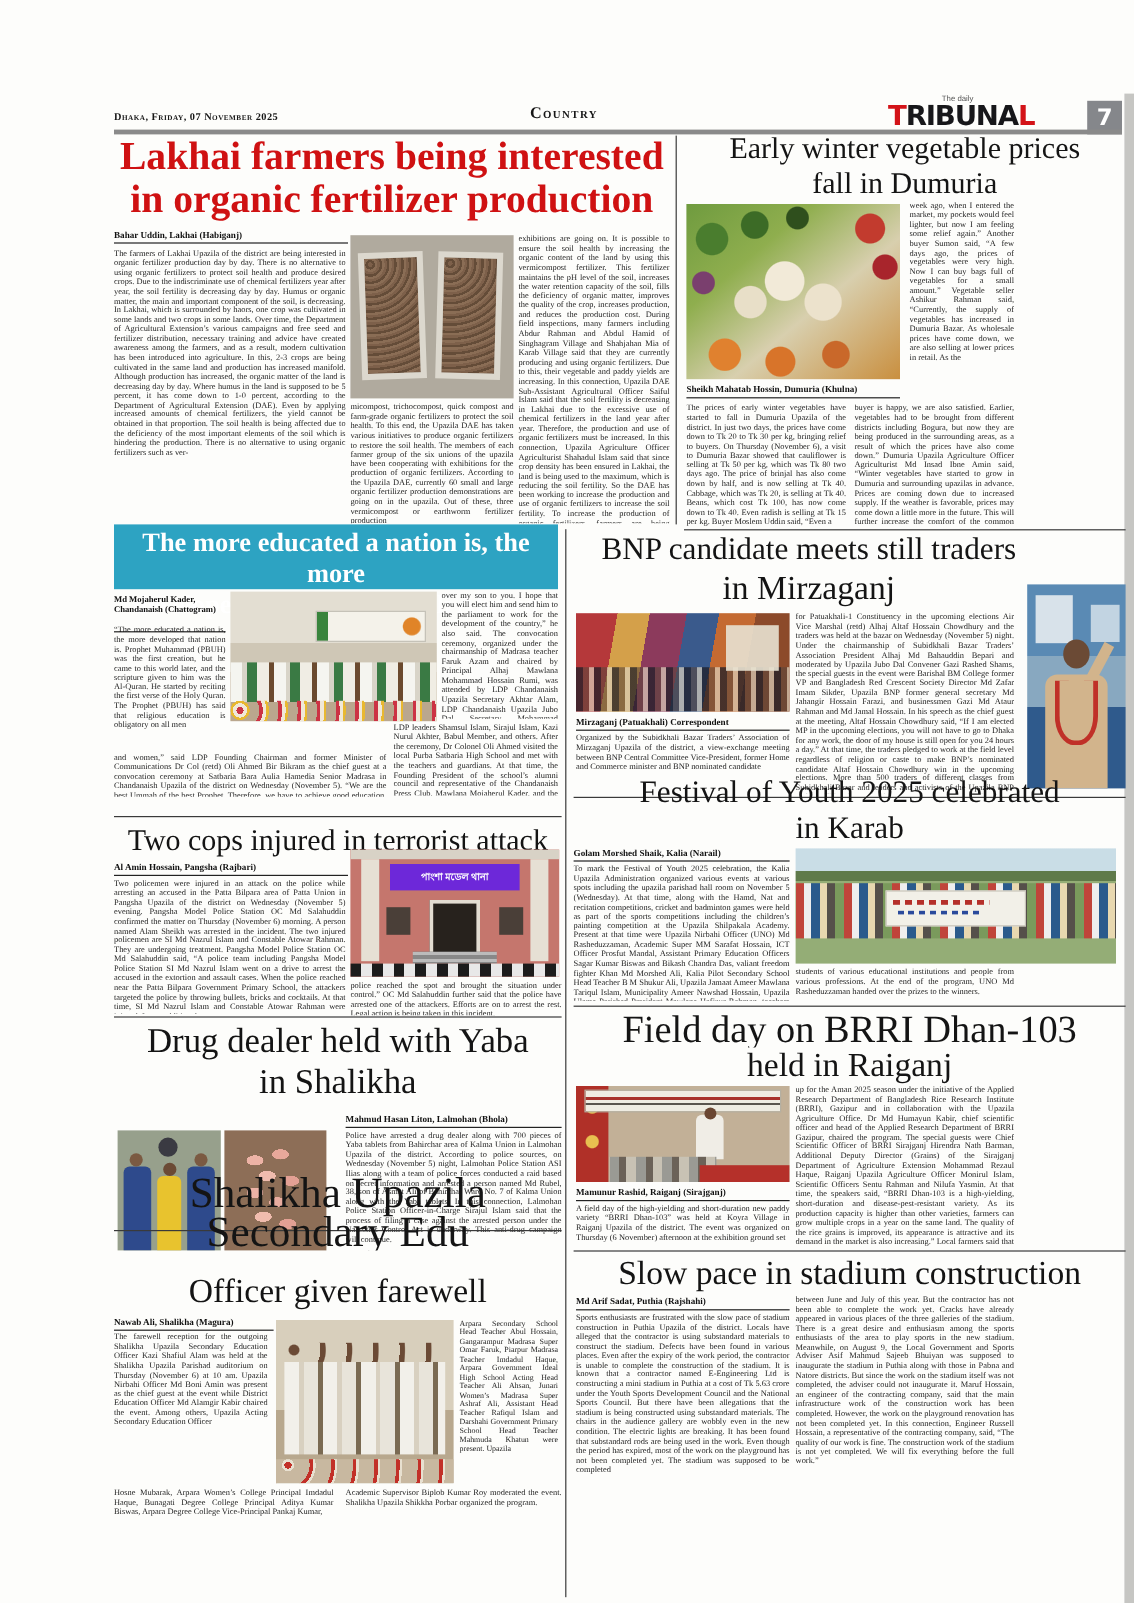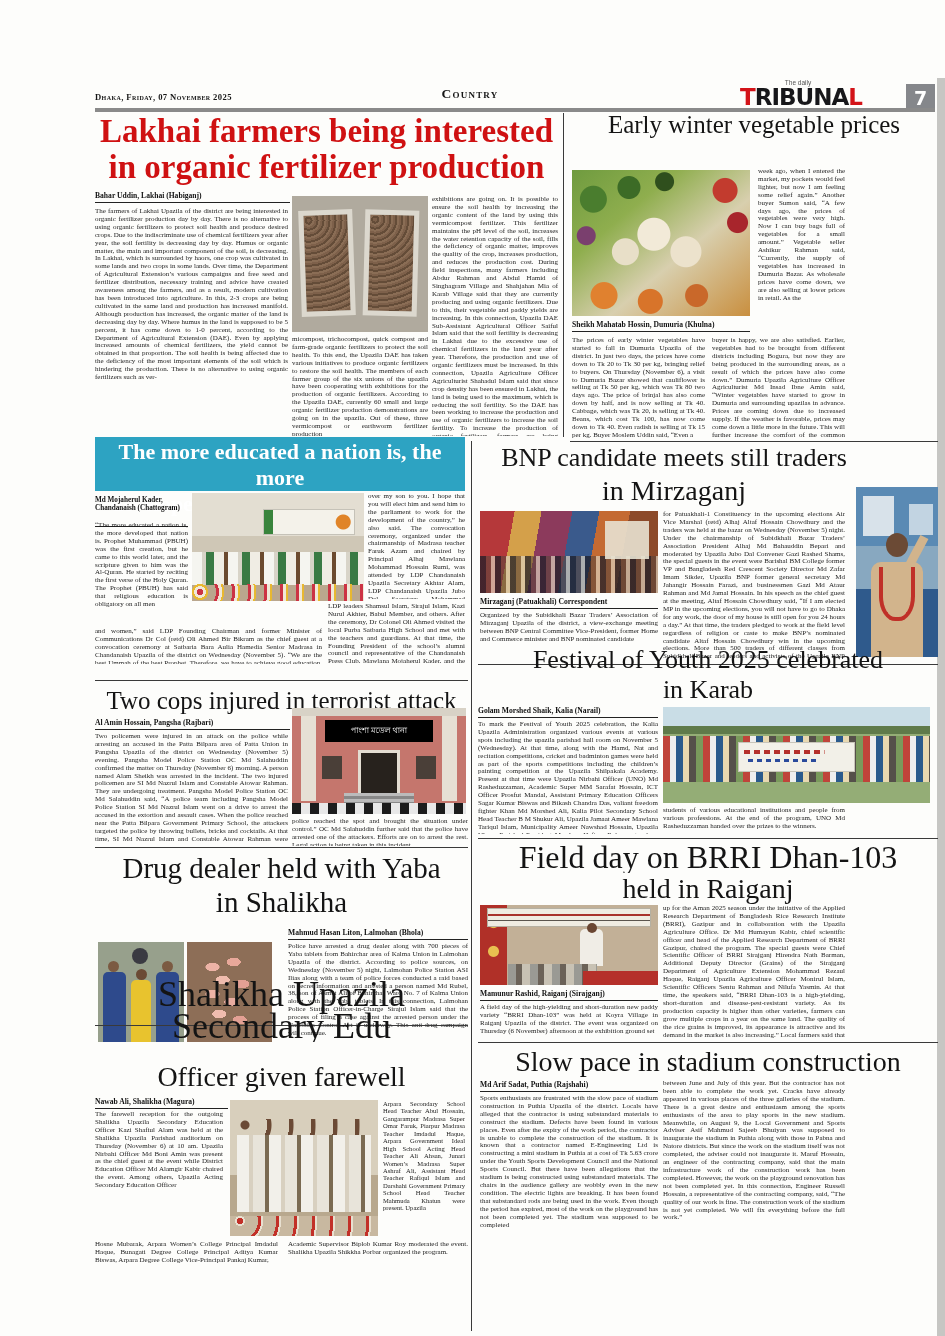--- a/index.html
+++ b/index.html
@@ -109,22 +109,22 @@
 
   
   #cp-rule-top{left:95px;top:680px;width:373px;height:1px}
   #cp-h{left:95px;top:686px;width:373px;font-size:25px;line-height:29px}
   #cp-by{left:95px;top:718px;width:195px}
   #cp-c1{left:95px;top:733px;width:193px;height:112px}
   #cp-ph{left:292px;top:708px;width:174px;height:106px;background:#c5766d}
   .ps-fascia{left:0;top:0;width:100%;height:8%;background:#d8d2c6}
   .ps-pillarL{left:5%;top:8%;width:9%;height:80%;background:#e6e0d4}
   .ps-pillarR{right:5%;top:8%;width:9%;height:80%;background:#e6e0d4}
-  .ps-sign{left:19%;top:11%;width:62%;height:21%;background:#000000;color:#fff;
-           font-size:8px;text-align:center;line-height:21px;font-weight:normal;overflow:hidden}
+  .ps-sign{left:19%;top:11%;width:62%;height:21%;background:#6d28d9;color:#fff;
+           font-size:8px;text-align:center;line-height:21px;font-weight:bold;overflow:hidden}
   .ps-door{left:38%;top:40%;width:24%;height:44%;background:#27221d;border:3px solid #e3ddd2}
   .ps-winL{left:17%;top:45%;width:12%;height:22%;background:#4a3f38}
   .ps-winR{right:17%;top:45%;width:12%;height:22%;background:#4a3f38}
   .ps-steps{left:30%;bottom:10%;width:40%;height:10%;background:repeating-linear-gradient(#bbb 0 3px,#888 3px 6px)}
   .ps-base{left:0;bottom:0;width:100%;height:10%;background:repeating-linear-gradient(90deg,#1c1c1c 0 9px,#e8e8e8 9px 18px)}
   #cp-below{left:292px;top:818px;width:176px;height:28px}
 
   
   #dr-rule-top{left:95px;top:847px;width:373px;height:1px}
   #dr-h1{left:95px;top:851px;width:373px;font-size:29px;line-height:34px}
@@ -233,20 +233,21 @@
   <div class="abs byline" id="lk-by">Bahar Uddin, Lakhai (Habiganj)</div>
   <div class="abs body-text" id="lk-c1">The farmers of Lakhai Upazila of the district are being interested in organic fertilizer production day by day. There is no alternative to using organic fertilizers to protect soil health and produce desired crops. Due to the indiscriminate use of chemical fertilizers year after year, the soil fertility is decreasing day by day. Humus or organic matter, the main and important component of the soil, is decreasing. In Lakhai, which is surrounded by haors, one crop was cultivated in some lands and two crops in some lands. Over time, the Department of Agricultural Extension’s various campaigns and free seed and fertilizer distribution, necessary training and advice have created awareness among the farmers, and as a result, modern cultivation has been introduced into agriculture. In this, 2-3 crops are being cultivated in the same land and production has increased manifold. Although production has increased, the organic matter of the land is decreasing day by day. Where humus in the land is supposed to be 5 percent, it has come down to 1-0 percent, according to the Department of Agricultural Extension (DAE). Even by applying increased amounts of chemical fertilizers, the yield cannot be obtained in that proportion. The soil health is being affected due to the deficiency of the most important elements of the soil which is hindering the production. There is no alternative to using organic fertilizers such as ver-</div>
   <div class="photo" id="lk-ph">
     <div class="tray" id="tray1"></div>
     <div class="tray" id="tray2"></div>
   </div>
   <div class="abs body-text" id="lk-c2">micompost, trichocompost, quick compost and farm-grade organic fertilizers to protect the soil health. To this end, the Upazila DAE has taken various initiatives to produce organic fertilizers to restore the soil health. The members of each farmer group of the six unions of the upazila have been cooperating with exhibitions for the production of organic fertilizers. According to the Upazila DAE, currently 60 small and large organic fertilizer production demonstrations are going on in the upazila. Out of these, three vermicompost or earthworm fertilizer production</div>
   <div class="abs body-text" id="lk-c3">exhibitions are going on. It is possible to ensure the soil health by increasing the organic content of the land by using this vermicompost fertilizer. This fertilizer maintains the pH level of the soil, increases the water retention capacity of the soil, fills the deficiency of organic matter, improves the quality of the crop, increases production, and reduces the production cost. During field inspections, many farmers including Abdur Rahman and Abdul Hamid of Singhagram Village and Shahjahan Mia of Karab Village said that they are currently producing and using organic fertilizers. Due to this, their vegetable and paddy yields are increasing. In this connection, Upazila DAE Sub-Assistant Agricultural Officer Saiful Islam said that the soil fertility is decreasing in Lakhai due to the excessive use of chemical fertilizers in the land year after year. Therefore, the production and use of organic fertilizers must be increased. In this connection, Upazila Agriculture Officer Agriculturist Shahadul Islam said that since crop density has been ensured in Lakhai, the land is being used to the maximum, which is reducing the soil fertility. So the DAE has been working to increase the production and use of organic fertilizers to increase the soil fertility. To increase the production of organic fertilizers, farmers are being supported by demonstrations in the production of vermicompost. Besides, various agricultural incentives and organic fertilizers are being distributed.</div>
 
   <div class="abs headline" id="du-h1">Early winter vegetable prices</div>
+  <div class="abs headline" id="du-h2">fall in Dumuria</div>
   <div class="photo" id="du-ph"></div>
   <div class="abs body-text" id="du-side">week ago, when I entered the market, my pockets would feel lighter, but now I am feeling some relief again.” Another buyer Sumon said, “A few days ago, the prices of vegetables were very high. Now I can buy bags full of vegetables for a small amount.” Vegetable seller Ashikur Rahman said, “Currently, the supply of vegetables has increased in Dumuria Bazar. As wholesale prices have come down, we are also selling at lower prices in retail. As the</div>
   <div class="abs byline" id="du-by">Sheikh Mahatab Hossin, Dumuria (Khulna)</div>
   <div class="abs body-text" id="du-cl">The prices of early winter vegetables have started to fall in Dumuria Upazila of the district. In just two days, the prices have come down to Tk 20 to Tk 30 per kg, bringing relief to buyers. On Thursday (November 6), a visit to Dumuria Bazar showed that cauliflower is selling at Tk 50 per kg, which was Tk 80 two days ago. The price of brinjal has also come down by half, and is now selling at Tk 40. Cabbage, which was Tk 20, is selling at Tk 40. Beans, which cost Tk 100, has now come down to Tk 40. Even radish is selling at Tk 15 per kg. Buyer Moslem Uddin said, “Even a</div>
   <div class="abs body-text" id="du-cr">buyer is happy, we are also satisfied. Earlier, vegetables had to be brought from different districts including Bogura, but now they are being produced in the surrounding areas, as a result of which the prices have also come down.” Dumuria Upazila Agriculture Officer Agriculturist Md Insad Ibne Amin said, “Winter vegetables have started to grow in Dumuria and surrounding upazilas in advance. Prices are coming down due to increased supply. If the weather is favorable, prices may come down a little more in the future. This will further increase the comfort of the common people.”</div>
   <div class="abs rule" id="du-rule"></div>
 
   <div class="abs" id="ol-banner">
     <div>The more educated a nation is, the more</div>
     <div>developed that nation is: Oli Ahmed</div>

